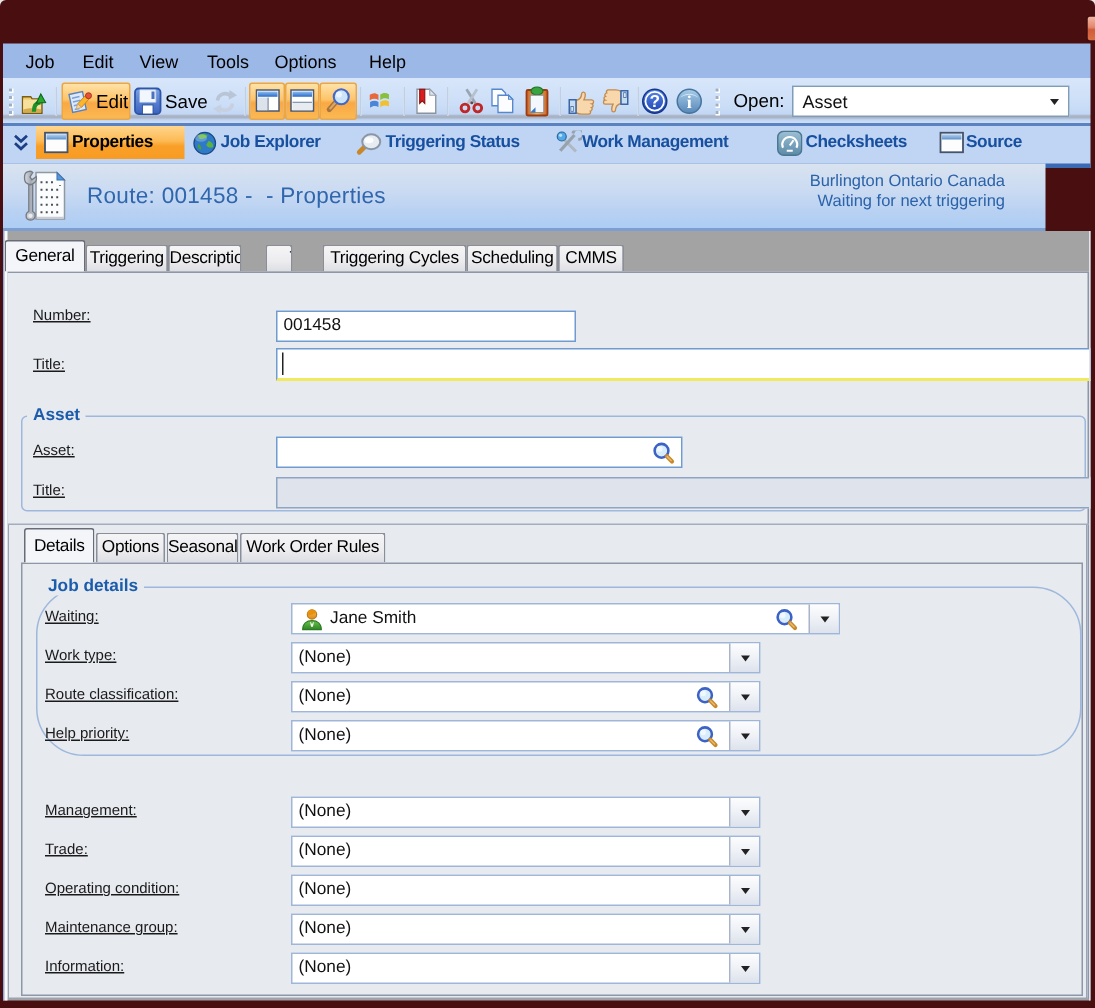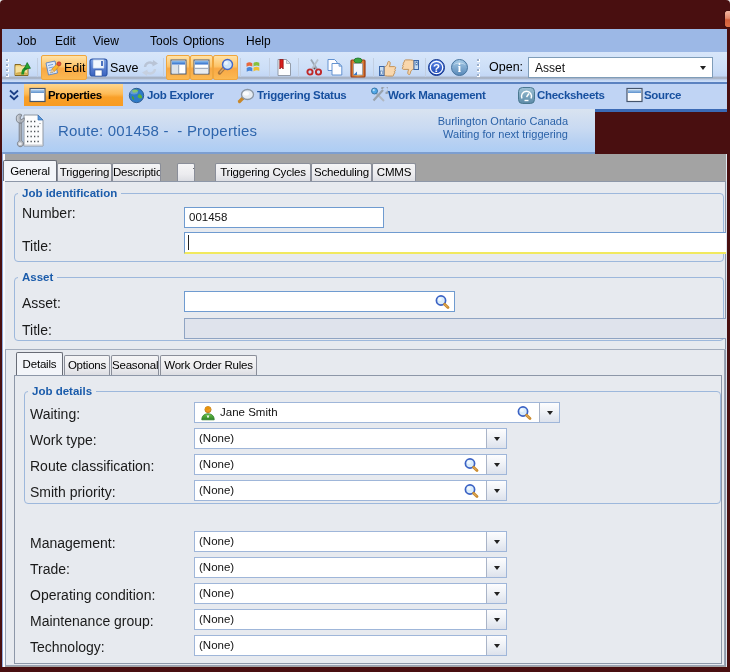--- a/index.html
+++ b/index.html
@@ -26,60 +26,60 @@
 .obtn { position:absolute; top:3px; height:25px; border:1px solid #efa63e; border-radius:2px;
   background:linear-gradient(180deg,#ffe2a7 0%,#fdc469 45%,#f9a844 55%,#fbb953 100%); }
 .ticon { position:absolute; top:7px; }
 .tlabel { position:absolute; top:9px; font-size:12.5px; color:#000; }
 
 #bigtabs { left:2px; top:84px; width:725px; height:28px; background:#c0d4f4; border-bottom:3px solid #3b6ab5; }
 .btab-label { position:absolute; top:5px; font-size:11.5px; letter-spacing:-0.3px; font-weight:bold; color:#17509f; white-space:nowrap; }
 #proptab { position:absolute; left:22px; top:0px; width:99px; height:22px;
   background:linear-gradient(180deg,#ffd68d 0%,#fdba55 45%,#f9a029 60%,#f89b22 100%); }
 
-#header { left:2px; top:109px; width:593px; height:45px;
+#header { left:2px; top:109px; width:695px; height:45px;
   background:linear-gradient(180deg,#d9e3f0 0%,#c9daf2 45%,#b8d1f2 75%,#adcdf4 100%);
   border-bottom:2px solid #7c9ed0; }
 #hdrtitle { left:56px; top:13px; font-size:15px; letter-spacing:0.2px; color:#2f66ad; }
 .hdr-r { position:absolute; right:27px; font-size:11px; color:#2b62a8; text-align:right; }
 
 #content { left:2px; top:154px; width:725px; height:513px; background:#a3a3a3; }
 
 .wtab, .stab { position:absolute; border:1px solid #8a8e99; border-bottom:none;
   border-radius:2px 2px 0 0; background:linear-gradient(180deg,#f5f5f6 0%,#ececef 60%,#dddee3 100%);
   font-size:11.5px; color:#000; text-align:center; white-space:nowrap; overflow:hidden; }
 .wtab { height:18px; top:9px; padding-top:2px; letter-spacing:-0.2px; }
 .wtab.active { top:6px; height:21px; background:#f3f5f9; border-color:#686c76; z-index:5; padding-top:4px; }
 .stab { height:20px; top:5px; padding-top:3px; letter-spacing:-0.2px; }
 .stab.active { top:2px; height:23px; background:#f3f5f9; border-color:#686c76; z-index:5; padding-top:5px; }
 #pagebox { position:absolute; left:2px; top:27px; width:722px; height:485px; border:1px solid #8d97a8; background:#e7eaef; }
 
 .grp { position:absolute; border:1px solid #9db8dc; border-radius:4px; }
 .grptitle { position:absolute; top:-7px; left:3px; background:#e7eaef; padding:0 4px; font-weight:bold; font-size:11.5px; color:#1b5cab; white-space:nowrap; }
-.lbl { position:absolute; font-size:14px; color:#1a1a1a; white-space:nowrap; }
+.lbl { position:absolute; font-size:10px; color:#1a1a1a; white-space:nowrap;text-decoration:underline; }
 .inp { position:absolute; height:21px; background:#fff; border:1px solid #6f9bd0; font-size:11.5px; padding:3px 4px 0 4px; }
 .ro  { background:#dfe3ec; border:1px solid #8fa4c3; }
 .combo { position:absolute; height:21px; background:#fff; border:1px solid #9fb6d9; font-size:11.5px; }
 .combo .val { position:absolute; left:4px; top:3px; }
 .cbtn { position:absolute; right:0; top:0; bottom:0; width:20px; border-left:1px solid #a9b4c8;
   background:linear-gradient(180deg,#fdfdfe 0%,#eef1f6 50%,#dde2ec 100%); }
 .arr { position:absolute; right:6px; top:8px; width:0; height:0; border-left:3.5px solid transparent; border-right:3.5px solid transparent; border-top:4px solid #222; }
 .mag { position:absolute; top:2px; }
 </style>
 </head>
 <body>
 <div id="win">
 
   <div class="abs" style="left:724px;top:10px;width:6px;height:18px;border:1px solid #420d0e;border-right:none;border-radius:3px 0 0 3px;background:linear-gradient(180deg,#f2b7a4 0%,#e2876a 45%,#d05c38 55%,#dd7048 100%);"></div>
 
   <div id="menubar" class="abs">
     <span class="mi" style="left:15px">Job</span>
     <span class="mi" style="left:53px">Edit</span>
     <span class="mi" style="left:91px">View</span>
-    <span class="mi" style="left:148px">Tools</span>
+    <span class="mi" style="left:136px">Tools</span>
     <span class="mi" style="left:181px">Options</span>
     <span class="mi" style="left:244px">Help</span>
   </div>
 
   <div id="toolbar" class="abs">
     <svg class="abs" style="left:3px;top:6px" width="6" height="20" viewBox="0 0 6 20">
       <g fill="#ffffff">
           <rect x="1" y="1" width="3" height="3"></rect>
           <rect x="1" y="6" width="3" height="3"></rect>
           <rect x="1" y="11" width="3" height="3"></rect>
@@ -347,23 +347,20 @@
 
   <div id="content" class="abs">
     <div class="wtab active" style="left:1px;width:54px;">General</div>
     <div class="wtab" style="left:55px;width:55px;">Triggering</div>
     <div class="wtab" style="left:110px;width:49px;">Description</div>
     <div class="wtab" style="left:175px;width:18px;padding-left:15px;">Tasks</div>
     <div class="wtab" style="left:213px;width:96px;">Triggering Cycles</div>
     <div class="wtab" style="left:309px;width:61px;">Scheduling</div>
     <div class="wtab" style="left:370px;width:44px;">CMMS</div>
     <div id="pagebox">
-      <div class="grp" style="left:9px;top:11px;width:710px;height:69px;">
-        <span class="grptitle">Job identification</span>
-      </div>
       <div class="lbl" style="left:17px;top:23px;">Number:</div>
       <div class="inp" style="left:179px;top:25px;width:200px;">001458</div>
       <div class="lbl" style="left:17px;top:56px;">Title:</div>
       <div class="inp" style="left:179px;top:50px;width:543px;height:22px;border-bottom:2px solid #f1e95e;">
         <span style="position:absolute;left:3px;top:2px;width:1px;height:15px;background:#222;"></span>
       </div>
 
       <div class="grp" style="left:9px;top:95px;width:710px;height:64px;">
         <span class="grptitle">Asset</span>
       </div>
@@ -379,21 +376,21 @@
       <div class="lbl" style="left:17px;top:140px;">Title:</div>
       <div class="inp ro" style="left:179px;top:136px;width:543px;"></div>
 
       <div class="abs" style="left:-1px;top:167px;width:722px;height:1px;background:#a3adbd;"></div>
       <div class="abs" style="left:0px;top:168px;width:720px;height:316px;border:1px solid #99a3b3;border-top:none;background:#e7eaef;">
         <div class="stab active" style="left:10px;width:47px;">Details</div>
         <div class="stab" style="left:58px;width:46px;">Options</div>
         <div class="stab" style="left:105px;width:48px;">Seasonal</div>
         <div class="stab" style="left:154px;width:97px;">Work Order Rules</div>
         <div class="abs" style="left:8px;top:25px;width:708px;height:289px;border:1px solid #8d97a8;background:#e7eaef;">
-          <div class="grp" style="left:9px;top:15px;width:697px;height:113px;">
+          <div class="grp" style="left:9px;top:15px;width:697px;height:113px;border-radius:32px;">
             <span class="grptitle">Job details</span>
           </div>
           <div class="lbl" style="left:15px;top:30px;">Waiting:</div>
           <div class="combo" style="left:179px;top:26px;width:366px;">
             <svg class="abs" style="left:5px;top:2px" width="16" height="16" viewBox="0 0 16 16">
       <circle cx="8" cy="4.6" r="3.1" fill="url(#gph)" stroke="#b87818" stroke-width="0.8"></circle>
       <path d="M8 1.4 C6.2 1.4 5 2.6 5 4 C5 4.4 5.1 4.8 5.3 5.1 C6.9 5.3 9.4 4.6 10.7 3.4 C10.2 2.2 9.2 1.4 8 1.4 Z" fill="#e8920c"></path>
       <path d="M1.8 14.8 C1.8 10.8 4.4 8.8 8 8.8 C11.6 8.8 14.2 10.8 14.2 14.8 Z" fill="url(#gpb)" stroke="#2a7a24" stroke-width="0.8"></path>
       <path d="M6.6 9.4 L8 11 L9.4 9.4 L8.6 12.8 H7.4 Z" fill="#f4f8f4"></path>
       <defs>
@@ -431,21 +428,21 @@
             <svg class="mag" style="right:26px" width="17" height="17" viewBox="0 0 17 17">
       <circle cx="7" cy="6.5" r="4.6" fill="#d9ecfb" stroke="#3b62c4" stroke-width="1.7"></circle>
       <circle cx="5.8" cy="5.2" r="1.9" fill="#f0f8fe"></circle>
       <line x1="10.6" y1="10.2" x2="14" y2="13.6" stroke="#c8882a" stroke-width="2.8" stroke-linecap="round"></line>
       <line x1="10.8" y1="10.4" x2="13.4" y2="13" stroke="#e8b86a" stroke-width="1" stroke-linecap="round"></line>
     </svg>
               <span class="cbtn">
                 <span class="arr"></span>
               </span>
           </div>
-          <div class="lbl" style="left:15px;top:108px;">Smith priority:</div>
+          <div class="lbl" style="left:15px;top:108px;">Help priority:</div>
           <div class="combo" style="left:179px;top:104px;width:313px;">
             <span class="val">(None)</span>
             <svg class="mag" style="right:26px" width="17" height="17" viewBox="0 0 17 17">
       <circle cx="7" cy="6.5" r="4.6" fill="#d9ecfb" stroke="#3b62c4" stroke-width="1.7"></circle>
       <circle cx="5.8" cy="5.2" r="1.9" fill="#f0f8fe"></circle>
       <line x1="10.6" y1="10.2" x2="14" y2="13.6" stroke="#c8882a" stroke-width="2.8" stroke-linecap="round"></line>
       <line x1="10.8" y1="10.4" x2="13.4" y2="13" stroke="#e8b86a" stroke-width="1" stroke-linecap="round"></line>
     </svg>
               <span class="cbtn">
                 <span class="arr"></span>
@@ -473,21 +470,21 @@
                 <span class="arr"></span>
               </span>
           </div>
           <div class="lbl" style="left:15px;top:237px;">Maintenance group:</div>
           <div class="combo" style="left:179px;top:233px;width:313px;">
             <span class="val">(None)</span>
               <span class="cbtn">
                 <span class="arr"></span>
               </span>
           </div>
-          <div class="lbl" style="left:15px;top:263px;">Technology:</div>
+          <div class="lbl" style="left:15px;top:263px;">Information:</div>
           <div class="combo" style="left:179px;top:259px;width:313px;">
             <span class="val">(None)</span>
               <span class="cbtn">
                 <span class="arr"></span>
               </span>
           </div>
         </div>
       </div>
     </div>
 

